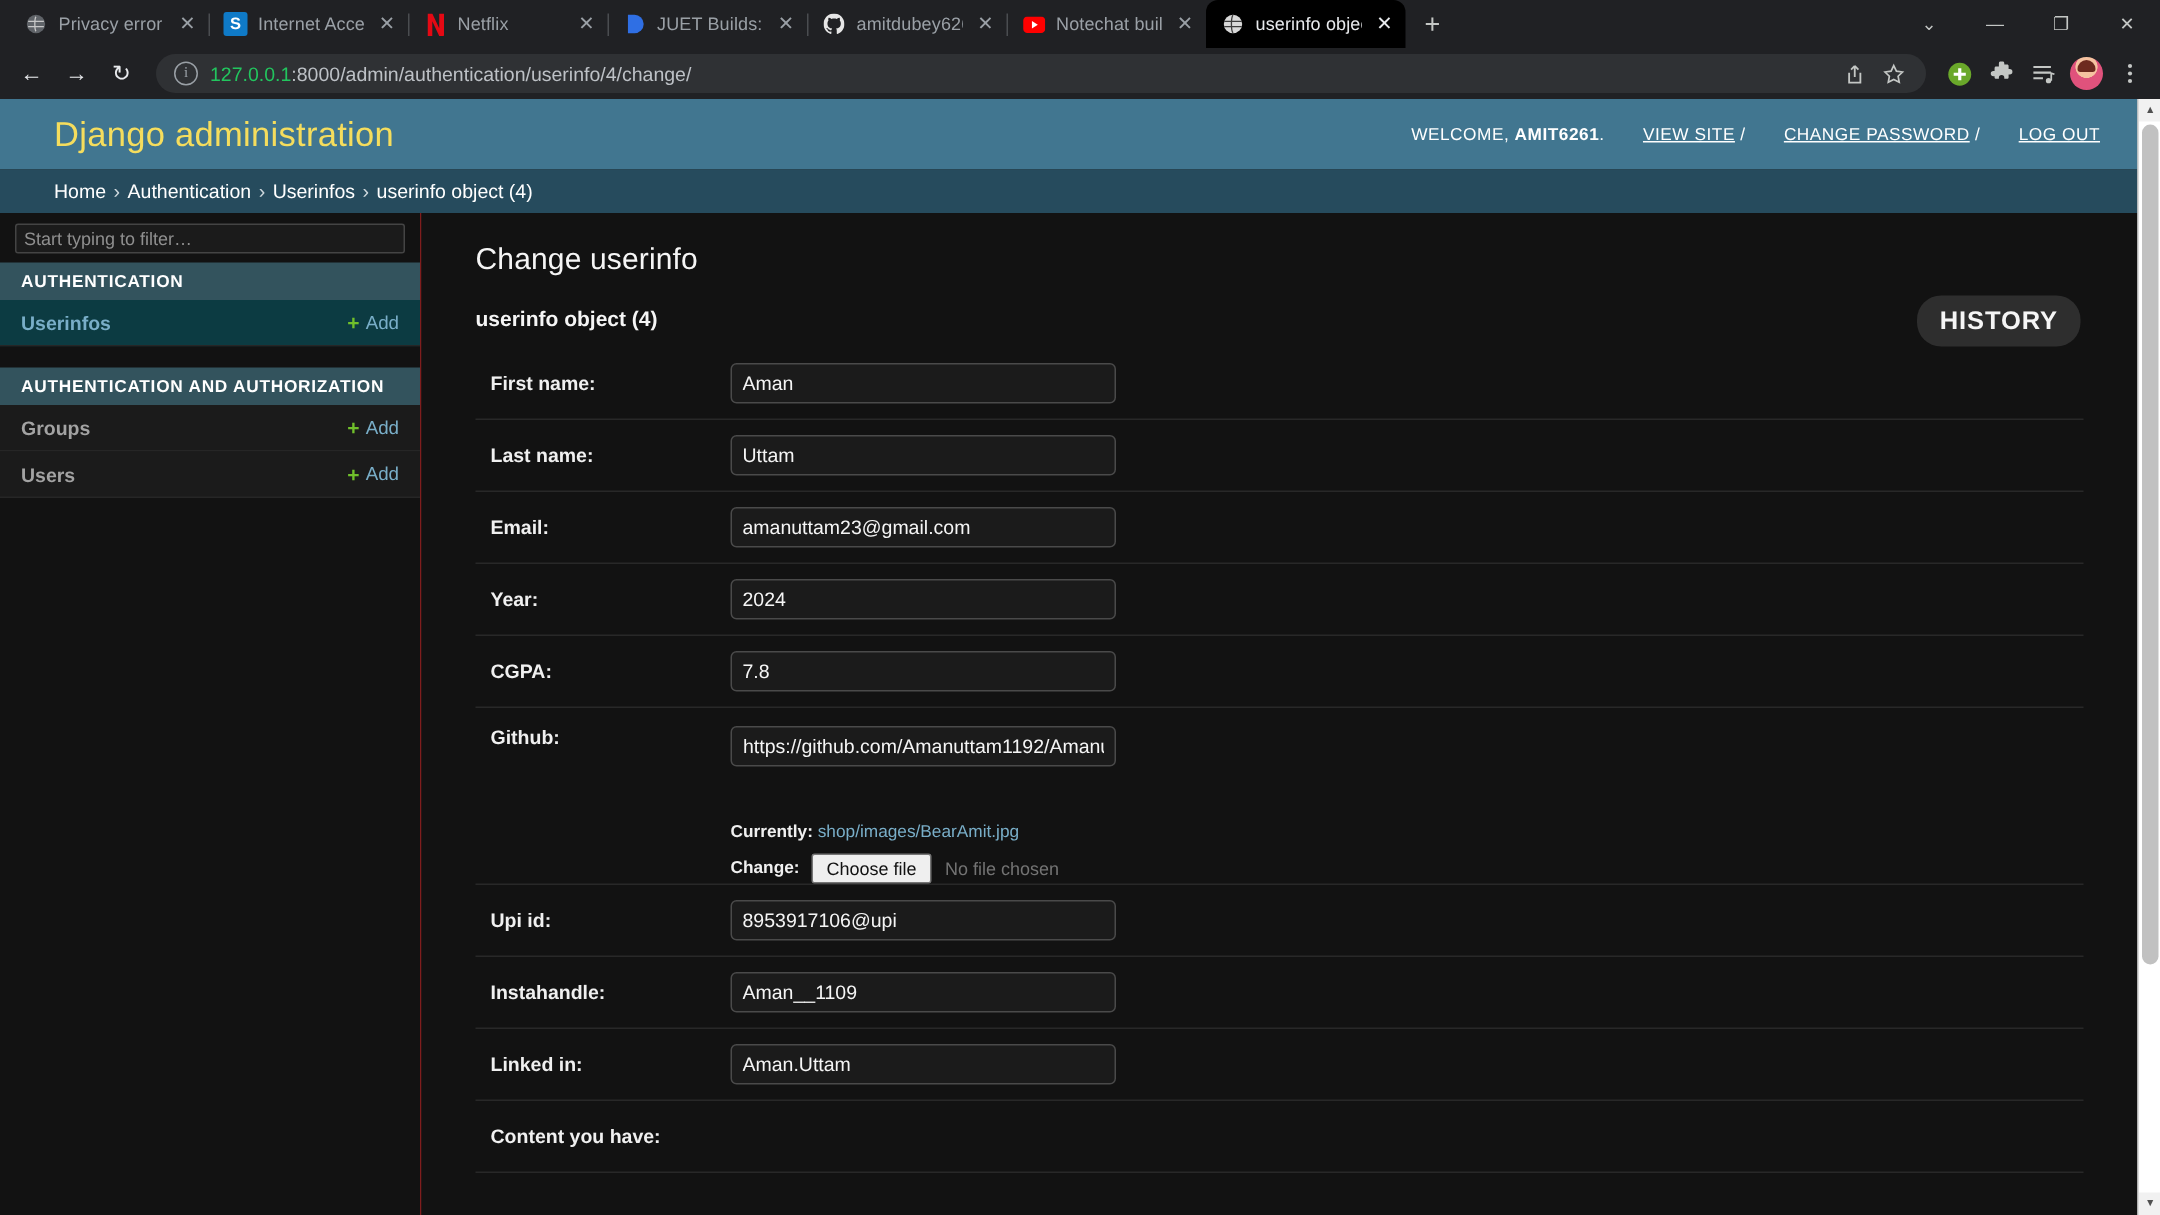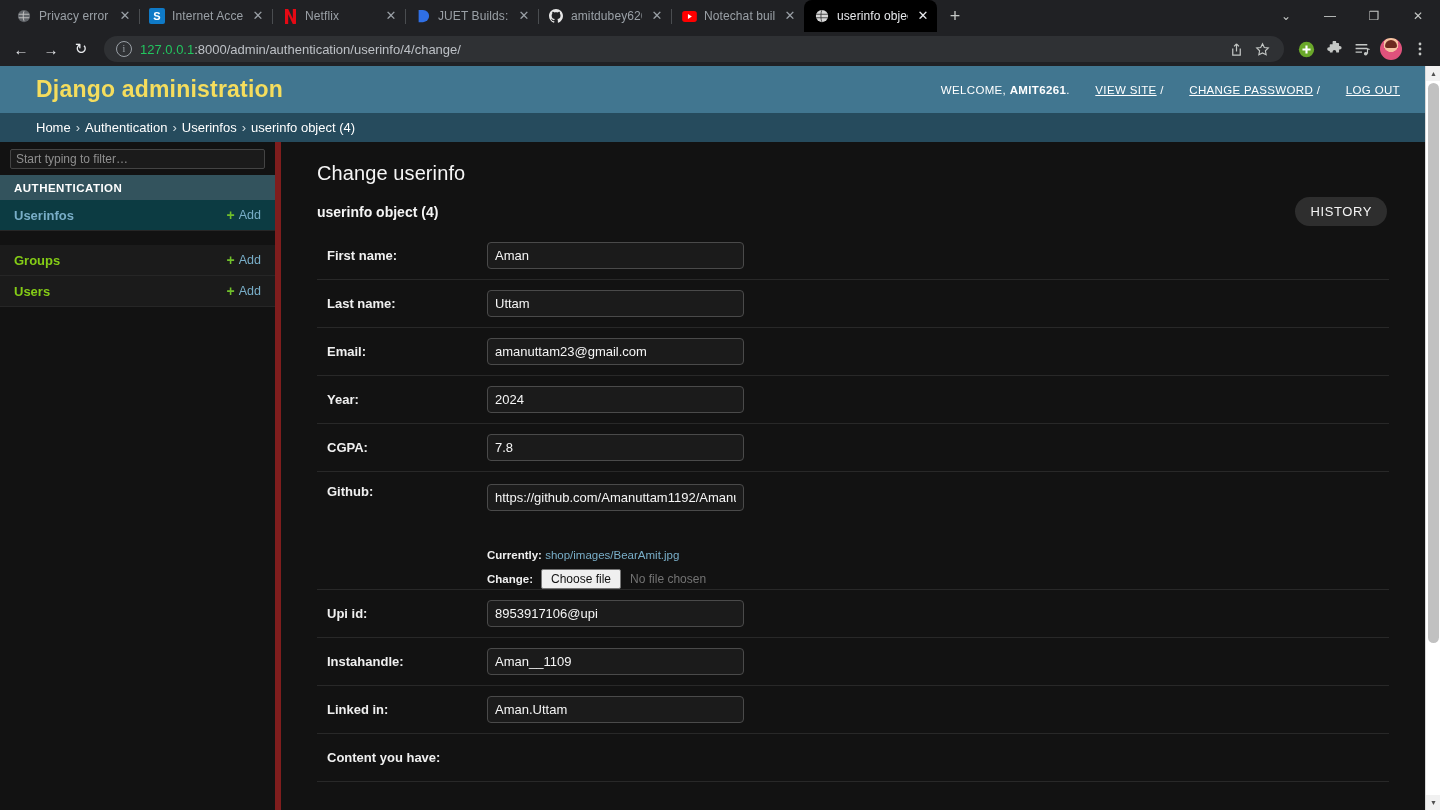--- a/index.html
+++ b/index.html
@@ -113,21 +113,21 @@
     background: #121212; color: #f8f8f8;
     font-size: 13px;
   }
 
   
   .dj-header {
     height: 47px; background: #417690;
     display: flex; align-items: center; padding: 0 25px 0 36px;
   }
   .dj-brand {
-    font-size: 23px; color: #f5dd5d; font-weight: 700;
+    font-size: 23px; color: #f5dd5d; font-weight: 400;
     letter-spacing: 0.2px;
   }
   .dj-userlinks {
     margin-left: auto; font-size: 11.5px; color: #ffffff;
     letter-spacing: 0.35px;
   }
   .dj-userlinks b { font-weight: bold; }
   .dj-userlinks a { color: #ffffff; text-decoration: underline; margin-left: 22px; }
 
   .dj-breadcrumbs {
@@ -137,21 +137,21 @@
   }
   .dj-breadcrumbs a { color: #ffffff; text-decoration: none; }
   .dj-breadcrumbs .sep { margin: 0 5px; color: #cfd9de; }
 
   
   .dj-body { display: flex; height: 668px; position: relative; }
 
   
   .dj-sidebar {
     width: 281px; flex: 0 0 281px; background: #121212;
-    border-right: 6px solid #7f1d1d;
+    border-right: 1px solid #7f1d1d;
     position: relative;
   }
   .filter-wrap { padding: 7px 10px 0 10px; }
   .filter-input {
     width: 100%; height: 20px; background: #1b1b1b;
     border: 1px solid #444; border-radius: 2px;
     color: #9e9e9e; font-size: 12px; padding: 0 5px;
     font-family: "Liberation Sans", sans-serif;
     outline: none;
   }
@@ -163,21 +163,21 @@
     font-size: 11.5px; font-weight: bold; color: #ffffff;
     letter-spacing: 0.5px; text-transform: uppercase;
   }
   .app-row {
     height: 31px; display: flex; align-items: center;
     padding: 0 14px; background: #1b1b1b;
     border-bottom: 1px solid #262626;
   }
   .app-row.current { background: #0c3b42; }
   .app-row a.model-link {
-    color: #84cc16; font-size: 13px; font-weight: bold; text-decoration: none;
+    color: #a3a3a3; font-size: 13px; font-weight: bold; text-decoration: none;
   }
   .app-row.current a.model-link { color: #79aec8; }
   .addlink {
     margin-left: auto; color: #79aec8; font-size: 12.5px; text-decoration: none;
     display: flex; align-items: center; gap: 4px;
   }
   .addlink .plus { color: #70bf2b; font-weight: bold; font-size: 14px; }
   .sidebar-spacer { height: 14px; background: #121212; }
 
   .sidebar-toggle {
@@ -191,21 +191,21 @@
     flex: 1 1 auto; background: #121212;
     padding: 20px 36px 0 36px; position: relative;
   }
   .content-title {
     font-size: 20px; font-weight: 300; color: #f5f5f5;
     margin-bottom: 19px; letter-spacing: 0.1px;
   }
   .history-btn {
     position: absolute; right: 38px; top: 55px;
     background: #2e2e2e; color: #f5f5f5;
-    font-size: 13px; font-weight: normal; letter-spacing: 0.6px;
+    font-size: 17px; font-weight: bold; letter-spacing: 0.6px;
     padding: 7px 15px; border-radius: 16px;
     border: none; text-decoration: none;
     font-family: "Liberation Sans", sans-serif;
   }
   .module-title {
     font-size: 14px; font-weight: bold; color: #f5f5f5;
     margin-bottom: 12px;
   }
   .form-row {
     display: flex; align-items: center;
@@ -437,20 +437,21 @@
               <a href="#" class="addlink">
                 <span class="plus">+</span>
                 <span>Add</span>
               </a>
             </div>
           </div>
 
           <div class="sidebar-spacer"></div>
 
           <div class="app-block" style="margin-top:0;">
+            <div class="app-caption">AUTHENTICATION AND AUTHORIZATION</div>
             <div class="app-row">
               <a href="#" class="model-link">Groups</a>
               <a href="#" class="addlink">
                 <span class="plus">+</span>
                 <span>Add</span>
               </a>
             </div>
             <div class="app-row">
               <a href="#" class="model-link">Users</a>
               <a href="#" class="addlink">

